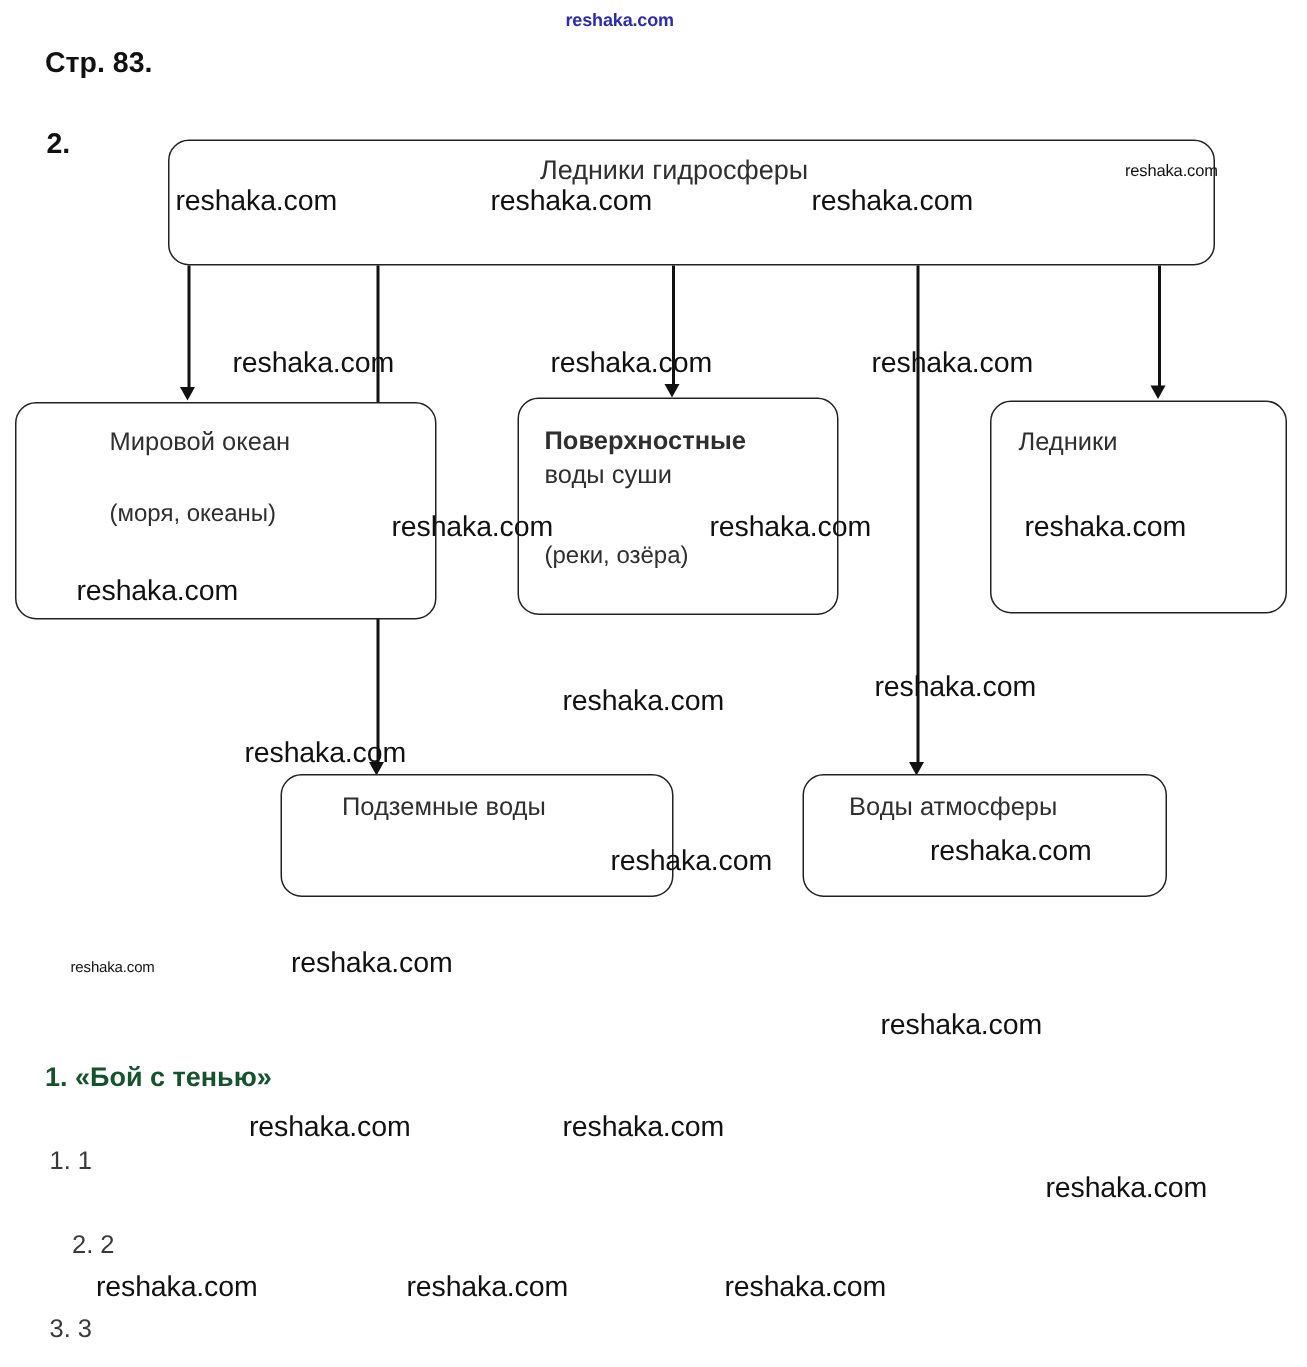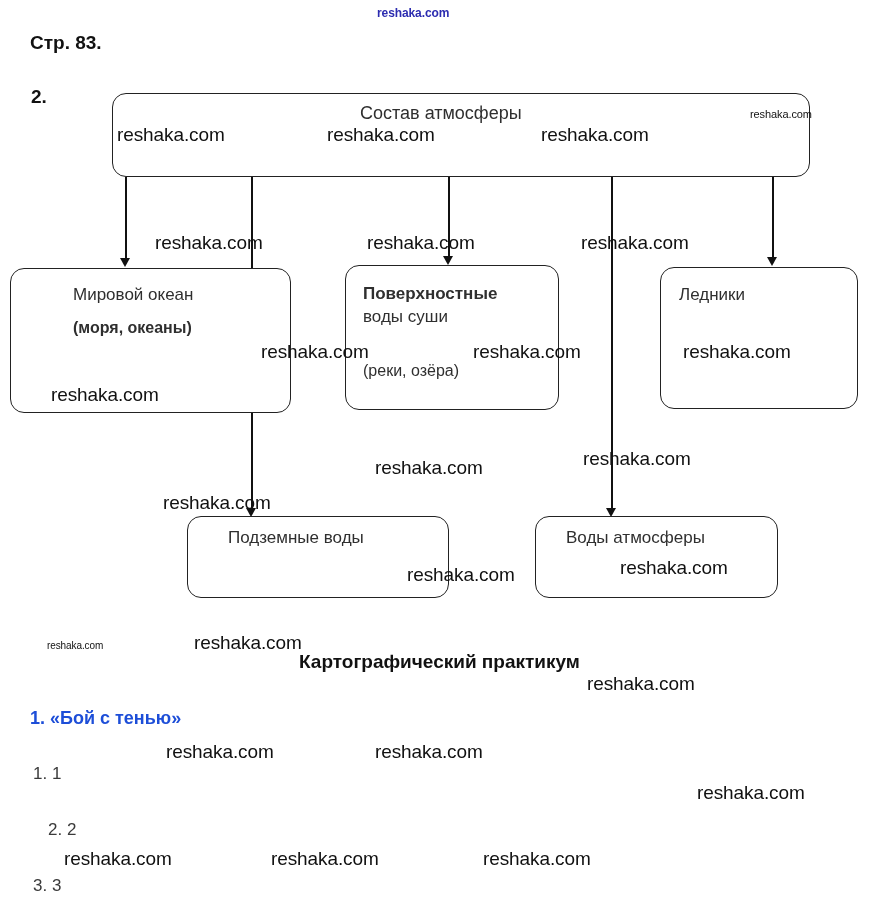--- a/index.html
+++ b/index.html
@@ -56,21 +56,21 @@
   .section-title {
     position: absolute;
     font-size: 19px;
     font-weight: bold;
     color: #111;
   }
   .task-title {
     position: absolute;
     font-size: 18px;
     font-weight: bold;
-    color: #1d4ed8;
+    color: #14532d;
   }
   .list-item {
     position: absolute;
     font-size: 17px;
     font-weight: 400;
     color: #3a3a3a;
   }
 
   
   .box {
@@ -115,21 +115,21 @@
 
   <div class="wm wm-top" style="left:377px; top:6px;">reshaka.com</div>
 
   <div class="hdr-page" style="left:30px; top:32px;">Стр. 83.</div>
 
   <div class="num-2" style="left:31px; top:86px;">2.</div>
 
   <div>
 
     <div class="box" style="left:112px; top:93px; width:698px; height:84px;"></div>
-    <div class="box-label" style="left:360px; top:103px; font-size:18px;">Состав атмосферы</div>
+    <div class="box-label" style="left:360px; top:103px; font-size:18px;">Ледники гидросферы</div>
 
     <div class="wm" style="left:117px; top:124px;">reshaka.com</div>
     <div class="wm" style="left:327px; top:124px;">reshaka.com</div>
     <div class="wm" style="left:541px; top:124px;">reshaka.com</div>
     <div class="wm wm-small" style="left:750px; top:108px;">reshaka.com</div>
 
     <div class="vline" style="left:125px; top:177px; height:84px;"></div>
     <div class="arrowhead" style="left:120px; top:258px;"></div>
 
     <div class="vline" style="left:251px; top:177px; height:335px;"></div>
@@ -143,21 +143,21 @@
 
     <div class="vline" style="left:772px; top:177px; height:83px;"></div>
     <div class="arrowhead" style="left:767px; top:257px;"></div>
 
     <div class="wm" style="left:155px; top:232px;">reshaka.com</div>
     <div class="wm" style="left:367px; top:232px;">reshaka.com</div>
     <div class="wm" style="left:581px; top:232px;">reshaka.com</div>
 
     <div class="box" style="left:10px; top:268px; width:281px; height:145px;"></div>
     <div class="box-label" style="left:73px; top:285px;">Мировой океан</div>
-    <div class="box-sub" style="left:73px; top:319px;font-weight:bold;">(моря, океаны)</div>
+    <div class="box-sub" style="left:73px; top:334px;">(моря, океаны)</div>
     <div class="wm" style="left:51px; top:384px;">reshaka.com</div>
 
     <div class="box" style="left:345px; top:265px; width:214px; height:145px;"></div>
     <div class="box-label" style="left:363px; top:284px;font-weight:bold;">Поверхностные</div>
     <div class="box-label" style="left:363px; top:307px;">воды суши</div>
     <div class="box-sub" style="left:363px; top:362px;">(реки, озёра)</div>
 
     <div class="box" style="left:660px; top:267px; width:198px; height:142px;"></div>
     <div class="box-label" style="left:679px; top:285px;">Ледники</div>
     <div class="wm" style="left:683px; top:341px;">reshaka.com</div>
@@ -174,21 +174,20 @@
     <div class="wm" style="left:407px; top:564px;">reshaka.com</div>
 
     <div class="box" style="left:535px; top:516px; width:243px; height:82px;"></div>
     <div class="box-label" style="left:566px; top:528px;text-align:center;">Воды атмосферы</div>
     <div class="wm" style="left:620px; top:557px;">reshaka.com</div>
   </div>
 
   <div class="wm wm-tiny" style="left:47px; top:640px;">reshaka.com</div>
   <div class="wm" style="left:194px; top:632px;">reshaka.com</div>
 
-  <div class="section-title" style="left:299px; top:651px;">Картографический практикум</div>
 
   <div class="wm" style="left:587px; top:673px;">reshaka.com</div>
 
   <div class="task-title" style="left:30px; top:708px;">1. «Бой с тенью»</div>
 
   <div class="wm" style="left:166px; top:741px;">reshaka.com</div>
   <div class="wm" style="left:375px; top:741px;">reshaka.com</div>
 
   <div class="list-item" style="left:33px; top:764px;">1. 1</div>
 

